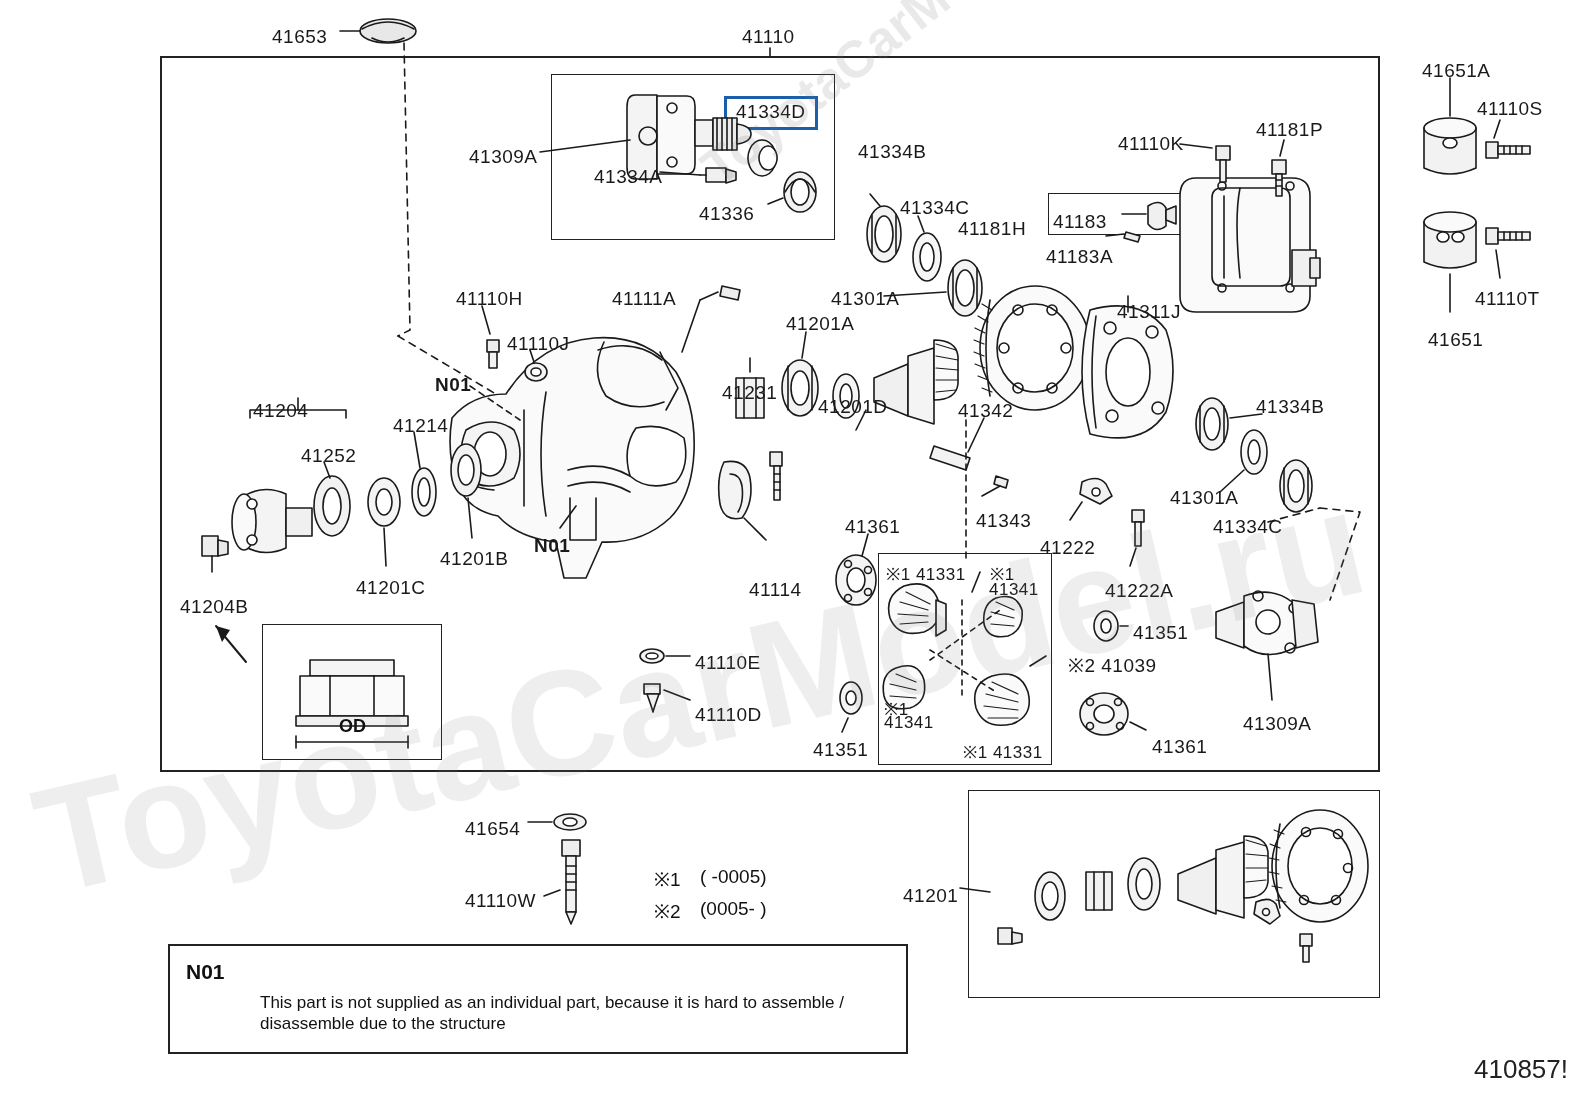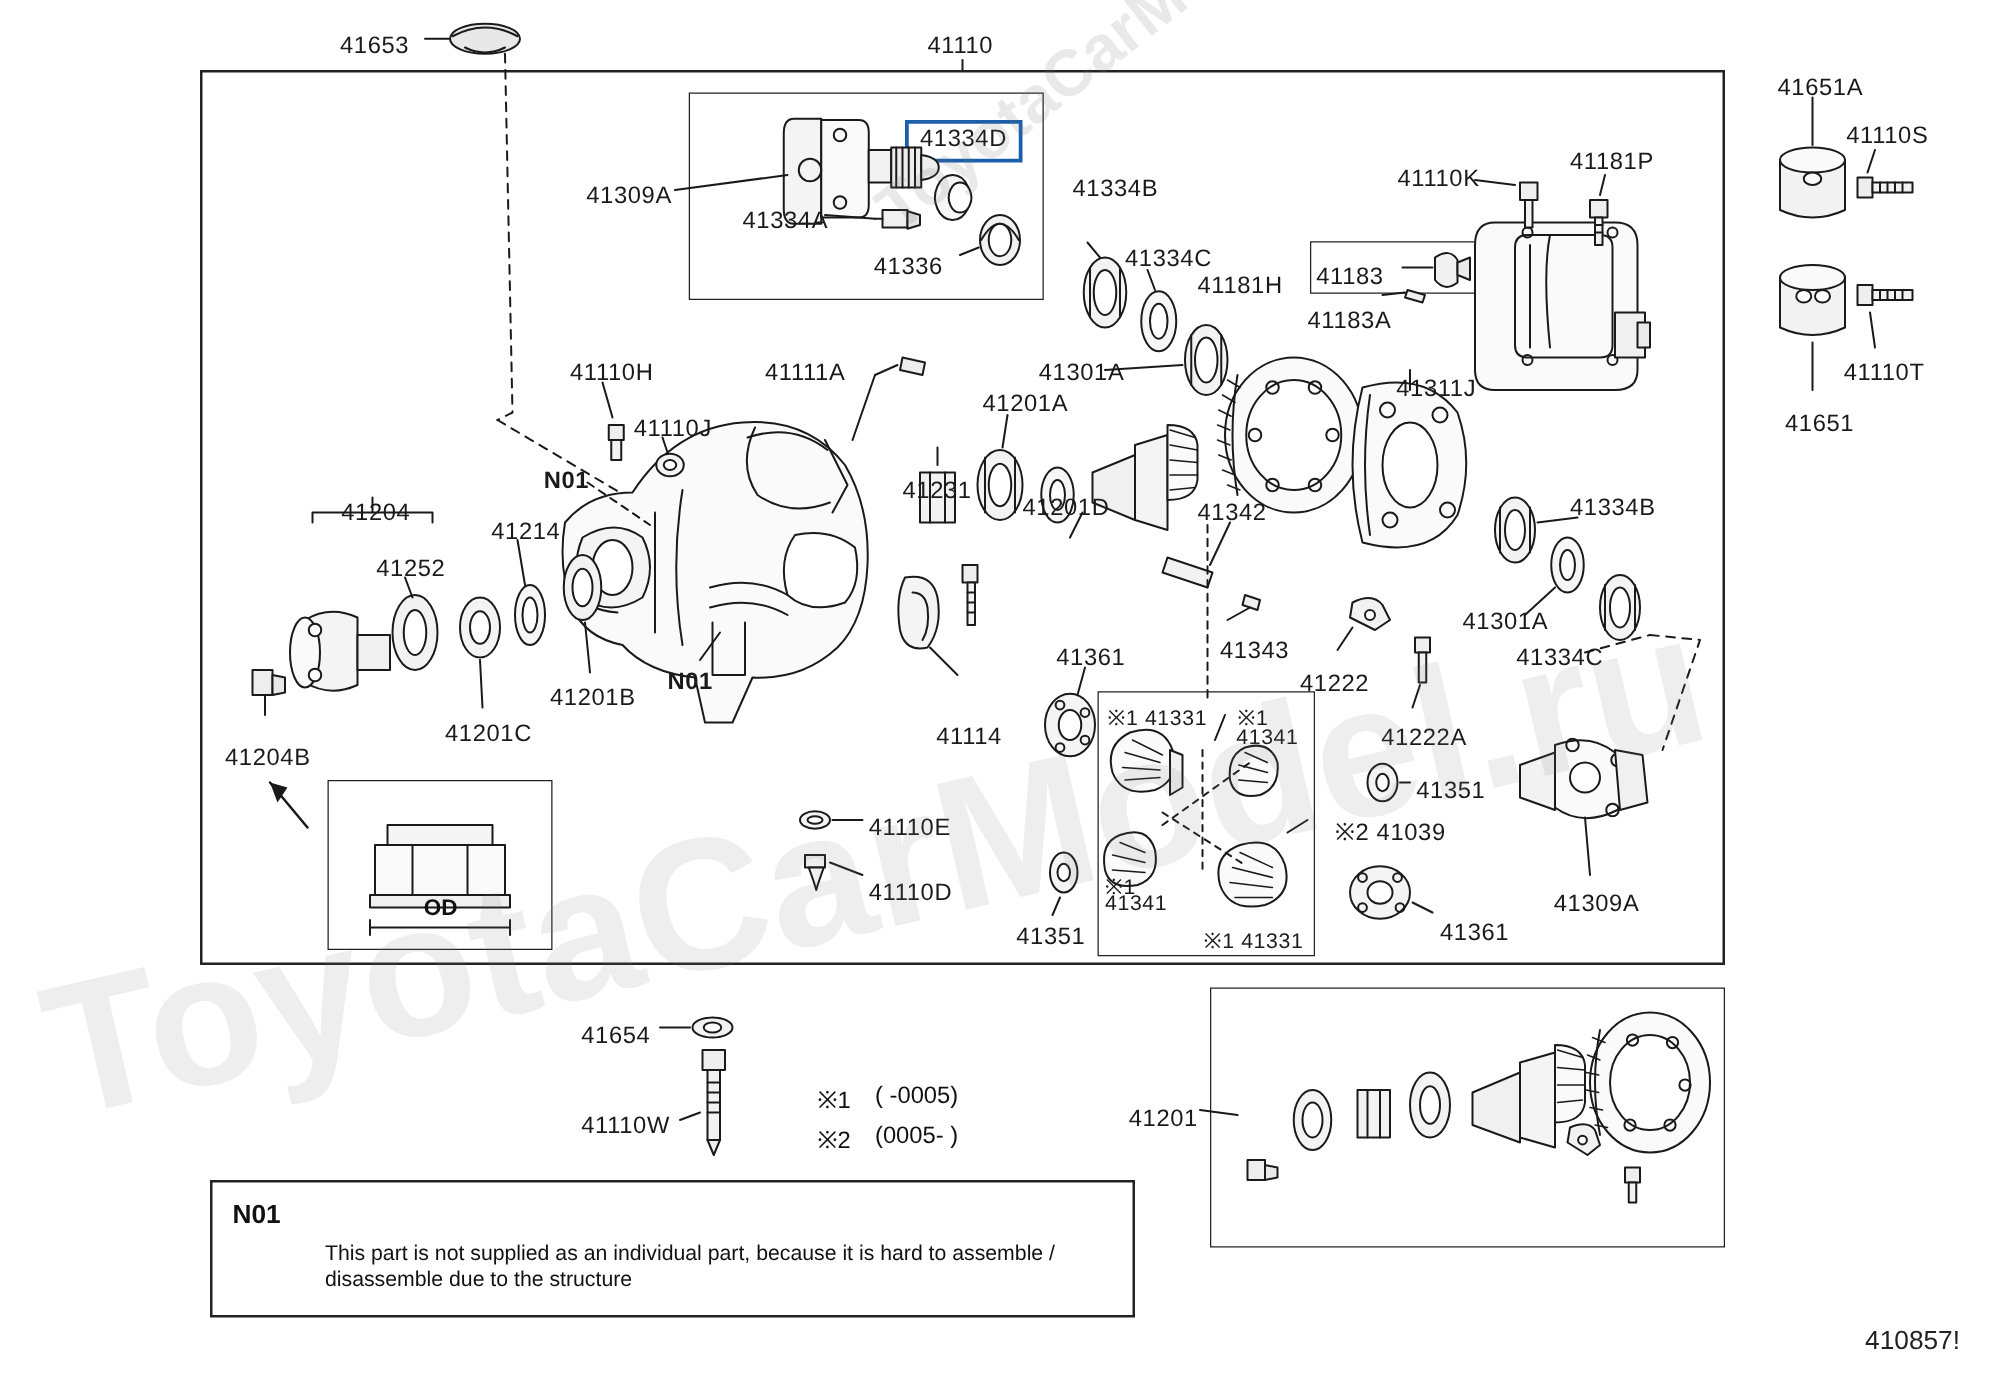--- a/index.html
+++ b/index.html
@@ -70,21 +70,21 @@
   .note-jp {
     position: absolute; left: 72px; top: 14px;
     font-size: 19px; color: #111;
   }
   .note-en {
     position: absolute; left: 90px; top: 46px;
     font-size: 17px; color: #111; line-height: 1.25;
   }
   .footer-code {
     position: absolute; right: 24px; bottom: 14px;
-    font-size: 21px; color: #222;
+    font-size: 26px; color: #222;
   }
   .footnote { position: absolute; font-size: 19px; color: #111; }
   svg.lines { position: absolute; left: 0; top: 0; width: 1592px; height: 1099px; pointer-events: none; }
   .od-text {
     position: absolute;
     font-size: 18px;
     font-weight: bold;
     color: #111;
   }
 </style>
@@ -535,21 +535,21 @@
   <div class="lbl" style="left:1475px; top:288px;">41110T</div>
   <div class="lbl" style="left:1428px; top:329px;">41651</div>
   <div class="lbl" style="left:831px; top:288px;">41301A</div>
   <div class="lbl" style="left:1117px; top:301px;">41311J</div>
   <div class="lbl" style="left:456px; top:288px;">41110H</div>
   <div class="lbl" style="left:612px; top:288px;">41111A</div>
   <div class="lbl" style="left:786px; top:313px;">41201A</div>
   <div class="lbl" style="left:507px; top:333px;">41110J</div>
   <div class="lbl" style="left:722px; top:358px;margin-top:24px;">41231</div>
   <div class="lbl" style="left:435px; top:374px; font-weight:bold;">N01</div>
-  <div class="lbl" style="left:273px; top:400px;">41204</div>
+  <div class="lbl" style="left:253px; top:400px;">41204</div>
   <div class="lbl" style="left:393px; top:415px;">41214</div>
   <div class="lbl" style="left:958px; top:400px;">41342</div>
   <div class="lbl" style="left:1256px; top:396px;">41334B</div>
   <div class="lbl" style="left:301px; top:445px;text-align:right;">41252</div>
   <div class="lbl" style="left:818px; top:396px;">41201D</div>
   <div class="lbl" style="left:1170px; top:487px;">41301A</div>
   <div class="lbl" style="left:1213px; top:516px;">41334C</div>
   <div class="lbl" style="left:976px; top:510px;">41343</div>
   <div class="lbl" style="left:1040px; top:537px;">41222</div>
   <div class="lbl" style="left:1105px; top:580px;">41222A</div>

